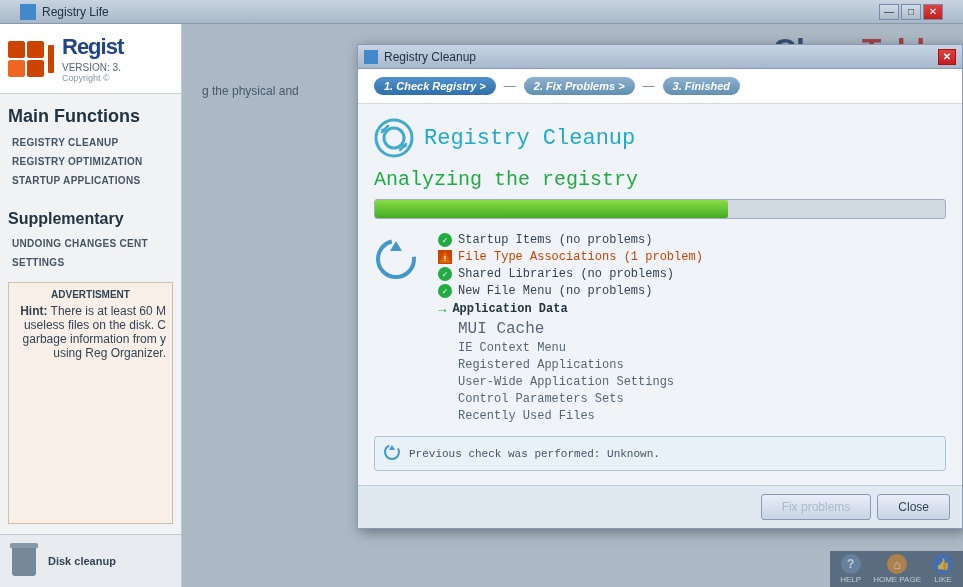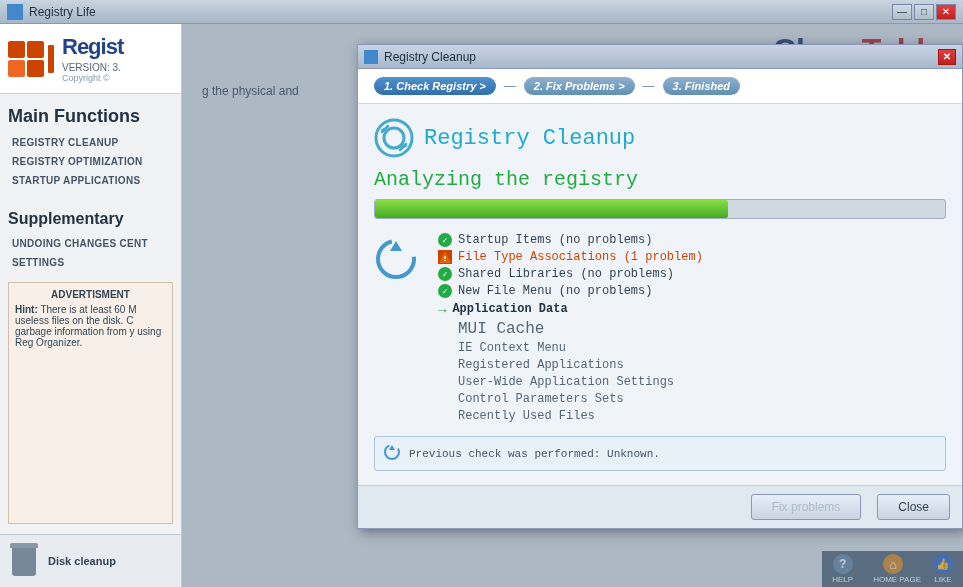--- a/index.html
+++ b/index.html
@@ -19,21 +19,21 @@
       background: #e8ecf0;
       position: relative;
     }
 
     
     .title-bar {
       background: linear-gradient(to bottom, #c8d4e0, #a8b8c8);
       height: 24px;
       display: flex;
       align-items: center;
-      padding: 0 7px;
+      padding: 0 20px;
       border-bottom: 1px solid #8899aa;
     }
     .title-bar-icon {
       width: 16px;
       height: 16px;
       background: #4488cc;
       margin-right: 6px;
       font-size: 10px;
       display: flex;
       align-items: center;
@@ -432,21 +432,21 @@
       color: #445566;
     }
 
     
     .modal-footer {
       background: #e0e8f0;
       border-top: 1px solid #c0ccd8;
       padding: 8px 12px;
       display: flex;
       justify-content: flex-end;
-      gap: 16px;
+      gap: 6px;
     }
     .modal-btn {
       padding: 5px 20px;
       font-size: 12px;
       border: 1px solid #8899bb;
       background: linear-gradient(to bottom, #e8eef8, #c8d4e4);
       color: #334455;
       cursor: pointer;
       border-radius: 3px;
     }
@@ -502,21 +502,21 @@
       <div class="sidebar-nav-item">REGISTRY CLEANUP</div>
       <div class="sidebar-nav-item">REGISTRY OPTIMIZATION</div>
       <div class="sidebar-nav-item">STARTUP APPLICATIONS</div>
 
       <div class="sidebar-section-title supp">Supplementary</div>
       <div class="sidebar-nav-item">UNDOING CHANGES CENT</div>
       <div class="sidebar-nav-item">SETTINGS</div>
 
       <div class="ad-area">
         <div class="ad-title">ADVERTISMENT</div>
-        <div style="font-size:10px;color:#334455;">
+        <div style="font-size:12px;color:#334455;text-align:right;">
           <span class="hint-label">Hint:</span>
           <span> There is at least 60 M useless files on the disk. C garbage information from y using Reg Organizer.</span>
         </div>
       </div>
 
       <div class="sidebar-bottom">
         <div class="trash-icon">
           <div class="trash-lid"></div>
           <div class="trash-body"></div>
         </div>
@@ -538,21 +538,21 @@
 
       <div class="highlighted-box">ed</div>
 
       <div style="position:absolute;bottom:0;right:0;display:flex;align-items:center;background:rgba(60,80,100,0.85);padding:3px 10px;gap:12px;">
         <div style="display:flex;flex-direction:column;align-items:center;gap:1px;cursor:pointer;">
           <div style="width:20px;height:20px;border-radius:50%;background:#6688aa;display:flex;align-items:center;justify-content:center;color:white;font-size:12px;font-weight:bold;">?</div>
           <span style="font-size:8px;color:white;">HELP</span>
         </div>
         <div style="display:flex;flex-direction:column;align-items:center;gap:1px;cursor:pointer;">
           <div style="width:20px;height:20px;border-radius:50%;background:#dd8822;display:flex;align-items:center;justify-content:center;color:white;font-size:13px;">⌂</div>
-          <span style="font-size:8px;color:white;margin-left:8px;">HOME PAGE</span>
+          <span style="font-size:8px;color:white;">HOME PAGE</span>
         </div>
         <div style="display:flex;flex-direction:column;align-items:center;gap:1px;cursor:pointer;">
           <div style="width:20px;height:20px;border-radius:50%;background:#3366cc;display:flex;align-items:center;justify-content:center;color:white;font-size:11px;">👍</div>
           <span style="font-size:8px;color:white;">LIKE</span>
         </div>
       </div>
 
       <div class="modal-overlay">
         <div class="modal">
 

